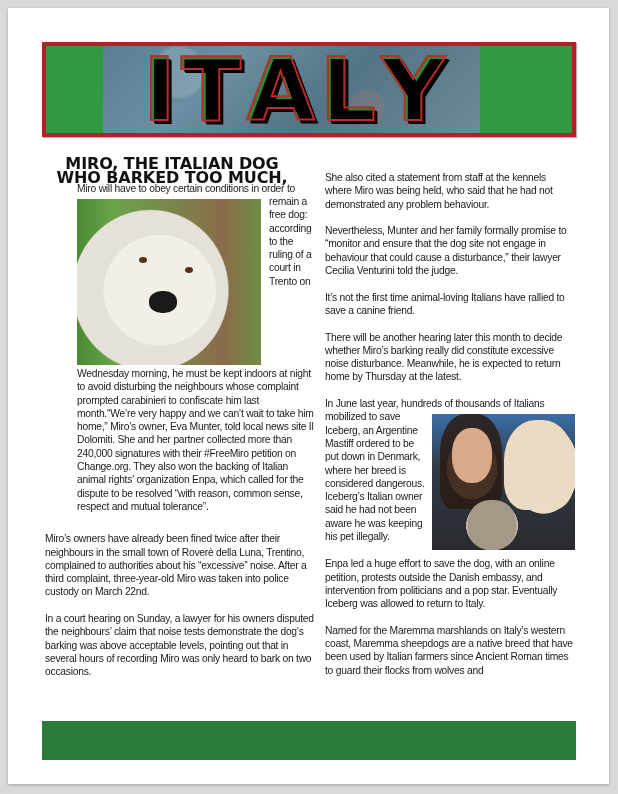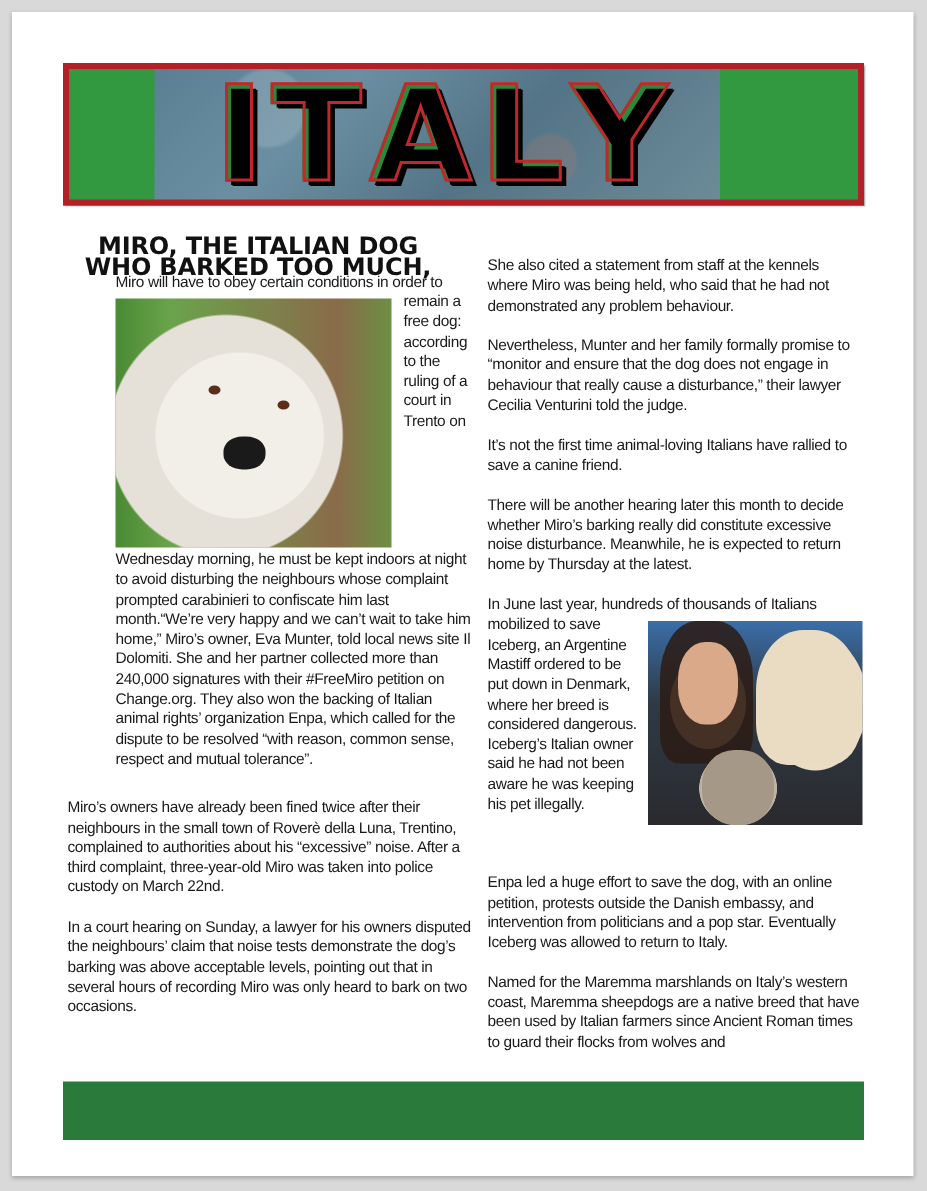--- a/index.html
+++ b/index.html
@@ -105,24 +105,24 @@
         <span class="nose"></span>
       </div>
       <span>remain a free dog: according to the ruling of a court in Trento on Wednesday morning, he must be kept indoors at night to avoid disturbing the neighbours whose complaint prompted carabinieri to confiscate him last month.“We’re very happy and we can’t wait to take him home,” Miro’s owner, Eva Munter, told local news site Il Dolomiti. She and her partner collected more than 240,000 signatures with their #FreeMiro petition on Change.org. They also won the backing of Italian animal rights’ organization Enpa, which called for the dispute to be resolved “with reason, common sense, respect and mutual tolerance”.</span>
     </div>
     <p style="margin-top:19px;">Miro’s owners have already been fined twice after their neighbours in the small town of Roverè della Luna, Trentino, complained to authorities about his “excessive” noise. After a third complaint, three-year-old Miro was taken into police custody on March 22nd.</p>
     <p>In a court hearing on Sunday, a lawyer for his owners disputed the neighbours’ claim that noise tests demonstrate the dog’s barking was above acceptable levels, pointing out that in several hours of recording Miro was only heard to bark on two occasions.</p>
   </div>
 
   <div class="col col-right">
     <p>She also cited a statement from staff at the kennels where Miro was being held, who said that he had not demonstrated any problem behaviour.</p>
-    <p>Nevertheless, Munter and her family formally promise to “monitor and ensure that the dog does not engage in behaviour that really cause a disturbance,” their lawyer Cecilia Venturini told the judge.</p>
+    <p>Nevertheless, Munter and her family formally promise to “monitor and ensure that the dog site not engage in behaviour that could cause a disturbance,” their lawyer Cecilia Venturini told the judge.</p>
     <p>It’s not the first time animal-loving Italians have rallied to save a canine friend.</p>
     <p>There will be another hearing later this month to decide whether Miro’s barking really did constitute excessive noise disturbance. Meanwhile, he is expected to return home by Thursday at the latest.</p>
-    <div style="margin-bottom:28px;">
+    <div style="margin-bottom:3px;">
       <div>In June last year, hundreds of thousands of Italians</div>
       <div class="img-iceberg">
         <span class="hair"></span>
         <span class="face"></span>
         <span class="dog"></span>
         <span class="cat"></span>
       </div>
       <span>mobilized to save Iceberg, an Argentine Mastiff ordered to be put down in Denmark, where her breed is considered dangerous. Iceberg’s Italian owner said he had not been aware he was keeping his pet illegally.</span>
       <div style="clear:both;"></div>
     </div>

